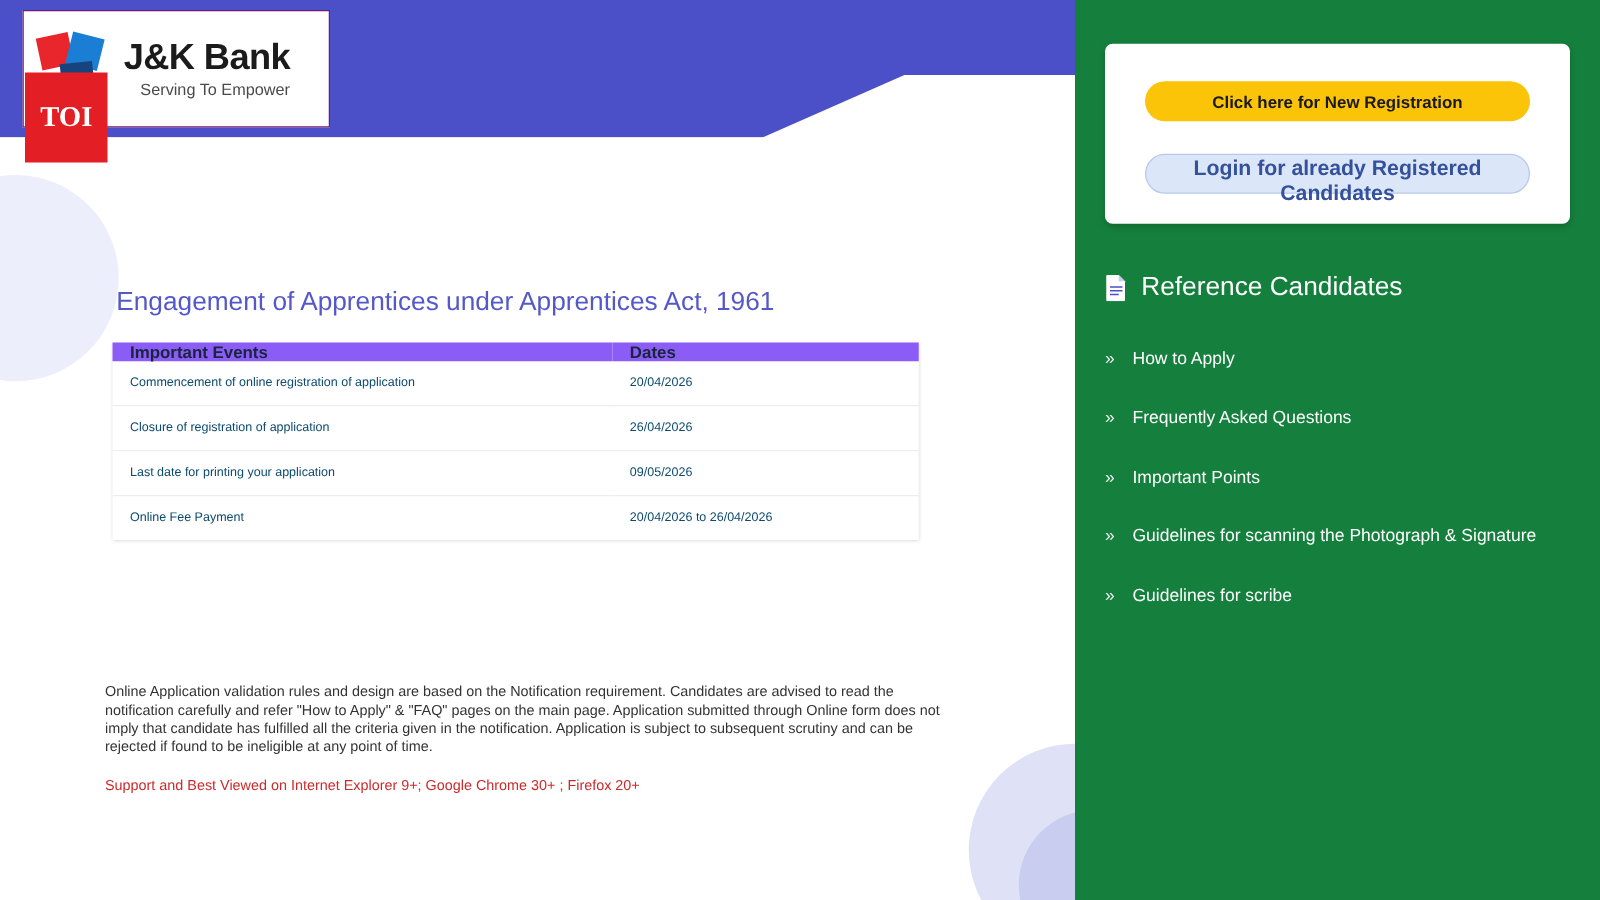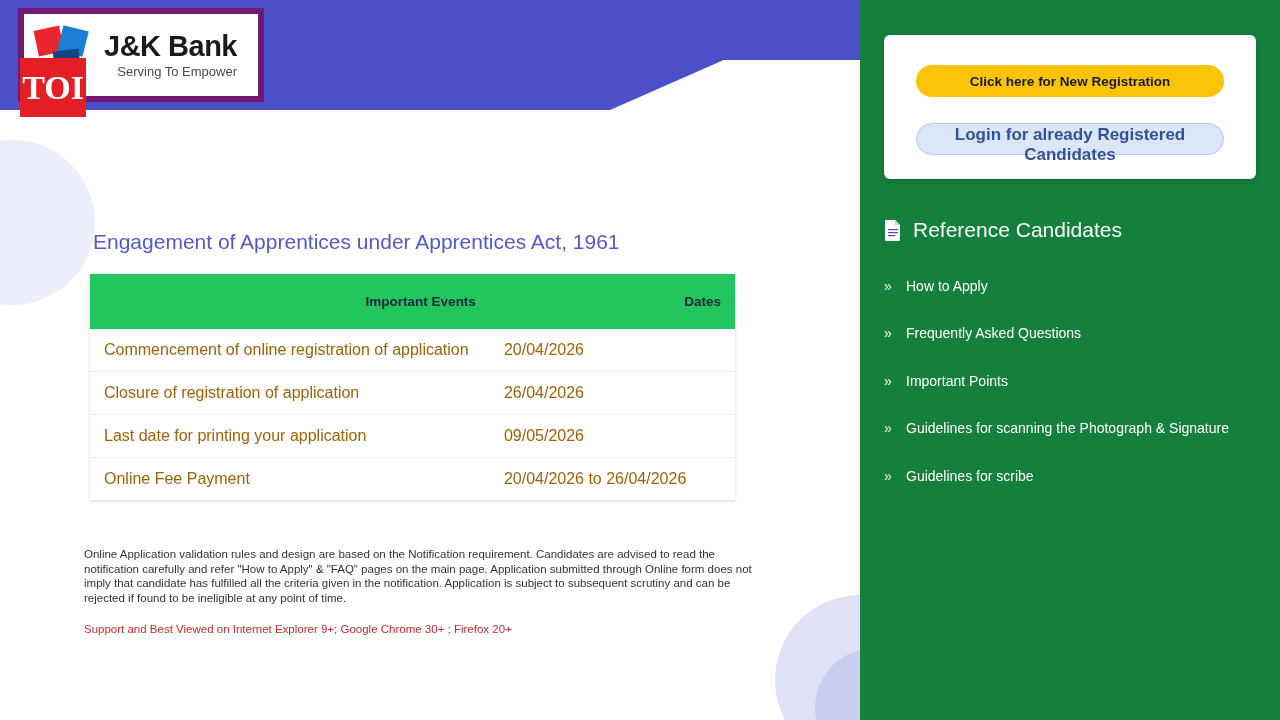--- a/index.html
+++ b/index.html
@@ -76,21 +76,21 @@
   }
 
   
   .logo-box {
     position: absolute;
     left: 18px;
     top: 8px;
     width: 246px;
     height: 94px;
     background: #ffffff;
-    border: 6px solid #701a75;
+    border: 1px solid #701a75;
     display: flex;
     align-items: center;
     padding-left: 10px;
     box-sizing: border-box;
   }
   .logo-mark {
     position: relative;
     width: 64px;
     height: 62px;
     flex: none;
@@ -131,29 +131,29 @@
     text-align: right;
     margin-top: 3px;
   }
 
   
   .toi-badge {
     position: absolute;
     left: 20px;
     top: 58px;
     width: 66px;
-    height: 59px;
+    height: 72px;
     background: #e31e24;
     color: #ffffff;
     display: flex;
     align-items: center;
     justify-content: center;
     font-family: "Liberation Serif", serif;
     font-weight: bold;
-    font-size: 34px;
+    font-size: 23px;
     letter-spacing: 0px;
   }
 
   
   .content-title {
     position: absolute;
     left: 93px;
     top: 230px;
     font-size: 21px;
     color: #5558c8;
@@ -164,32 +164,32 @@
     position: absolute;
     left: 90px;
     top: 274px;
     width: 645px;
     border-collapse: collapse;
     background: #ffffff;
     box-shadow: 0 1px 3px rgba(0,0,0,0.16);
     font-size: 13.5px;
   }
   .events-table thead th {
-    background: #22c55e;
+    background: #8b5cf6;
     color: #17263c;
     font-weight: bold;
-    text-align: right;
-    padding: 20px 14px;
+    text-align: left;
+    padding: 0 14px;
     font-size: 13.5px;
   }
   .events-table tbody td {
     padding: 12px 14px;
-    color: #a16207;
+    color: #0c4a6e;
     border-bottom: 1px solid #ededed;
-    font-size: 16px;
+    font-size: 10px;
   }
   .events-table tbody tr:last-child td {
     border-bottom: none;
   }
   .col-event { width: 62%; }
   .col-date { width: 38%; }
 
   .note-text {
     position: absolute;
     left: 84px;

